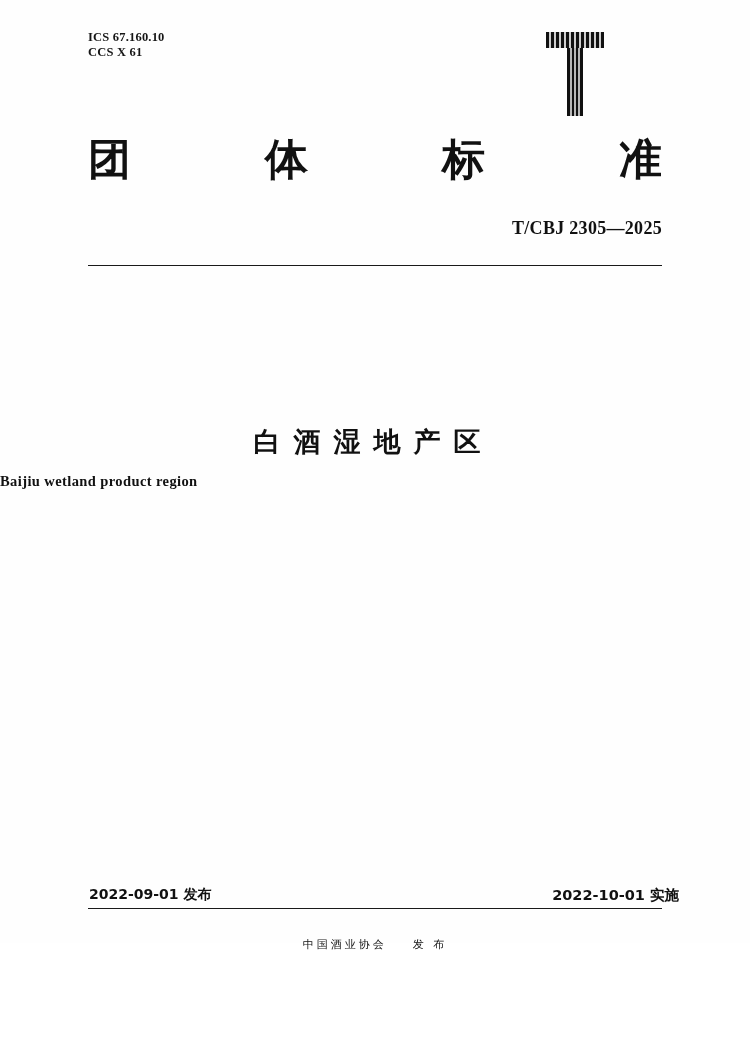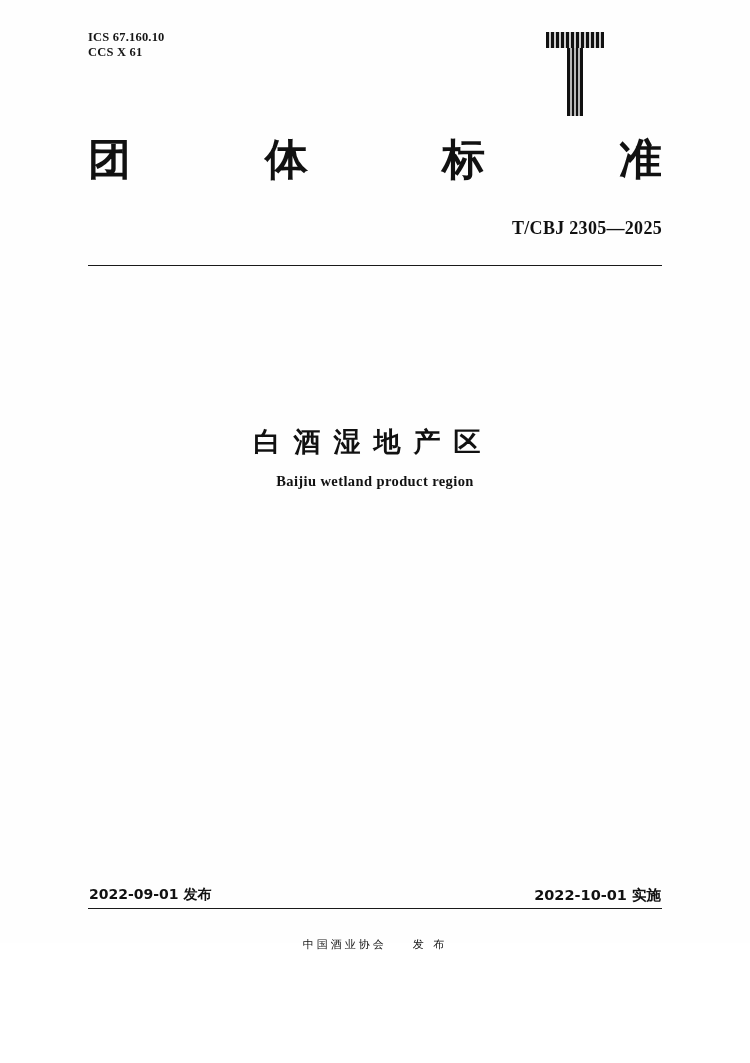--- a/index.html
+++ b/index.html
@@ -108,42 +108,41 @@
     letter-spacing: 13px;
     text-indent: 13px;
     color: #111111;
     margin-top: 20px;
   }
   .title-en {
     position: absolute;
     left: 0;
     right: 0;
     top: 473px;
-    text-align: center;
     font-family: "Liberation Serif", "DejaVu Serif", serif;
     font-size: 14.5px;
     font-weight: bold;
     letter-spacing: 0.4px;
     color: #111111;
   }
 
   
   .date-left {
     position: absolute;
     left: 89px;
     top: 886px;
     font-family: "DejaVu Sans", "Liberation Sans", sans-serif;
     font-size: 14px;
     font-weight: bold;
     color: #111111;
     white-space: nowrap;
   }
   .date-right {
     position: absolute;
-    right: 89px;
+    right: 71px;
     top: 886px;
     font-family: "DejaVu Sans", "Liberation Sans", sans-serif;
     font-size: 14.5px;
     font-weight: bold;
     color: #111111;
     white-space: nowrap;
   }
 
   
   .pub {

